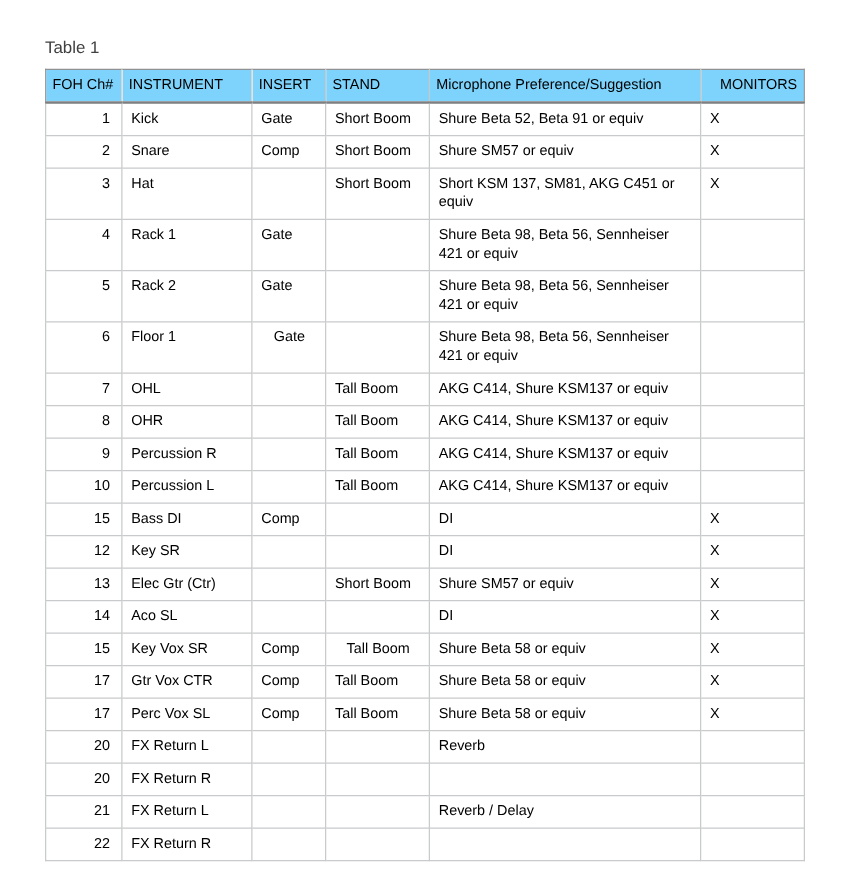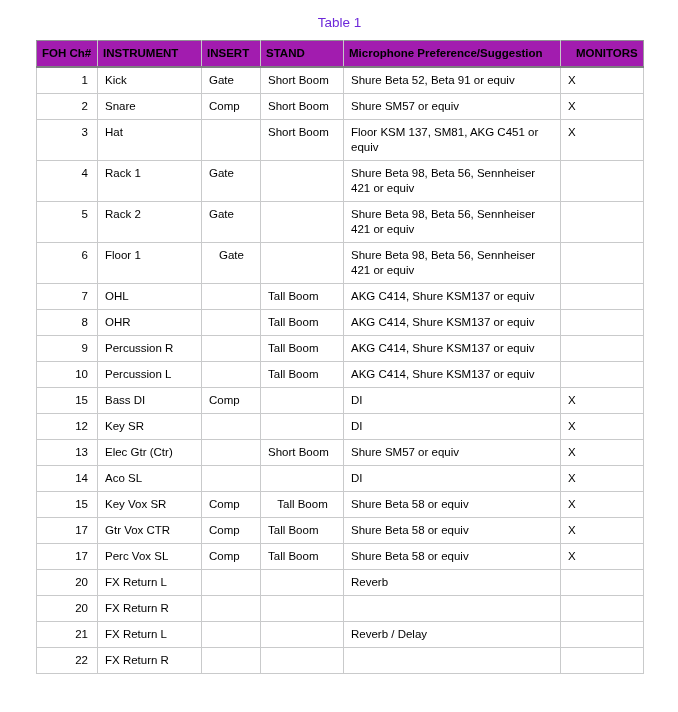--- a/index.html
+++ b/index.html
@@ -13,46 +13,46 @@
     font-family: "Liberation Sans", sans-serif;
     color: #000000;
     -webkit-font-smoothing: antialiased;
   }
   .page {
     width: 678px;
     height: 712px;
     overflow: hidden;
   }
   .table-title {
-    padding-top: 14px;
+    padding-top: 29px;
     margin-left: 36px;
     width: 607px;
-    text-align: center;
+    text-align: left;
     font-size: 13.5px;
     line-height: 17px;
     margin-bottom: 9px;
-    color: #6d28d9;
+    color: #404040;
   }
   table.foh {
     margin-left: 36px;
     width: 607px;
     border-collapse: collapse;
     table-layout: fixed;
     font-size: 11.5px;
   }
   table.foh col.c-ch       { width: 61px; }
   table.foh col.c-instr    { width: 104px; }
   table.foh col.c-insert   { width: 59px; }
   table.foh col.c-stand    { width: 83px; }
   table.foh col.c-mic      { width: 217px; }
   table.foh col.c-monitors { width: 83px; }
 
   table.foh th {
-    background: #a21caf;
-    font-weight: bold;
+    background: #7dd3fc;
+    font-weight: normal;
     text-align: left;
     font-size: 11.5px;
     line-height: 15px;
     padding: 5px 4px 5px 5px;
     border-top: 1px solid #8f9193;
     border-bottom: 2px solid #7d7f80;
     border-left: 1px solid #c6c7c8;
     border-right: 1px solid #c6c7c8;
     white-space: nowrap;
     overflow: hidden;
@@ -116,21 +116,21 @@
       <td class="col-insert">Comp</td>
       <td class="col-stand">Short Boom</td>
       <td class="col-mic">Shure SM57 or equiv</td>
       <td class="col-monitors">X</td>
     </tr>
         <tr>
       <td class="col-ch">3</td>
       <td class="col-instrument">Hat</td>
       <td class="col-insert"></td>
       <td class="col-stand">Short Boom</td>
-      <td class="col-mic">Floor KSM 137, SM81, AKG C451 or equiv</td>
+      <td class="col-mic">Short KSM 137, SM81, AKG C451 or equiv</td>
       <td class="col-monitors">X</td>
     </tr>
         <tr>
       <td class="col-ch">4</td>
       <td class="col-instrument">Rack 1</td>
       <td class="col-insert">Gate</td>
       <td class="col-stand"></td>
       <td class="col-mic">Shure Beta 98, Beta 56, Sennheiser 421 or equiv</td>
       <td class="col-monitors"></td>
     </tr>

